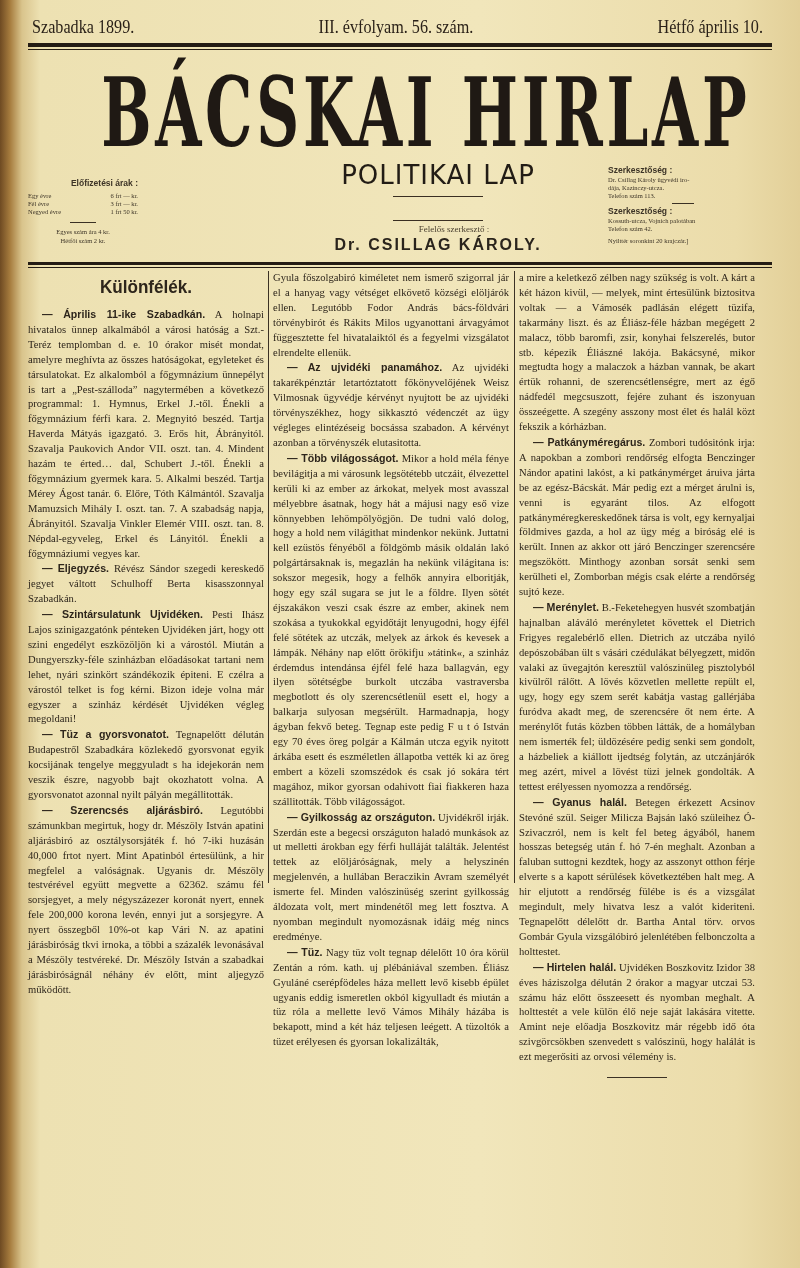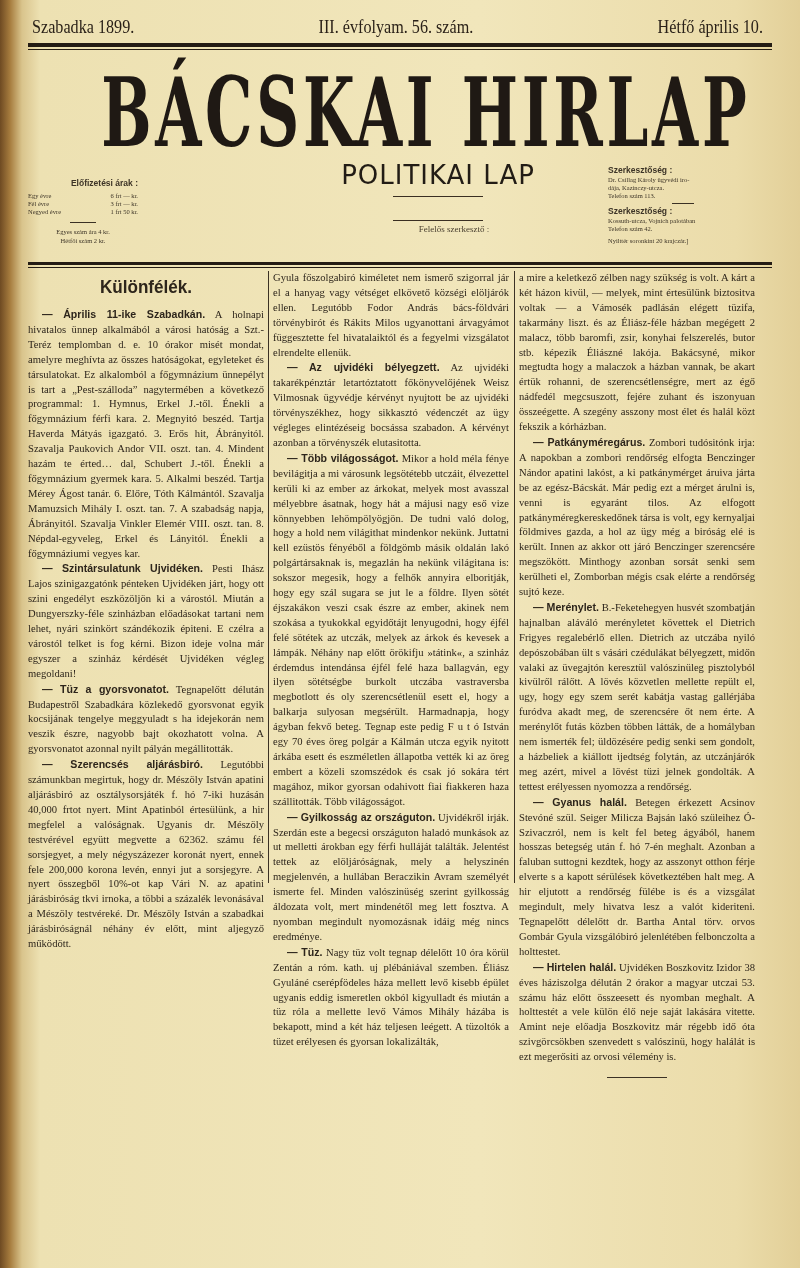--- a/index.html
+++ b/index.html
@@ -100,20 +100,21 @@
     <div class="c">Egyes szám ára 4 kr.</div>
     <div class="c">Hétfői szám 2 kr.</div>
   </div>
 
   <div class="subtitle">POLITIKAI LAP</div>
   <div class="small-rule" style="top:196px; left:365px; width:90px; height:1px;"></div>
 
   <div class="small-rule" style="top:220px; left:365px; width:90px; height:1px;"></div>
 
   <div class="editor-label">Felelős szerkesztő :</div>
+  <div class="editor-name">Dr. CSILLAG KÁROLY.</div>
 
   <div class="office">
     <div class="h">Szerkesztőség :</div>
     <div>Dr. Csillag Károly ügyvédi iro-</div>
     <div>dája, Kazinczy-utcza.</div>
     <div>Telefon szám 113.</div>
     <div style="width:22px;height:1px;background:#3b3124;margin:3px auto 1px auto;"></div>
     <div class="h">Szerkesztőség :</div>
     <div>Kossuth-utcza, Vojnich palotában</div>
     <div>Telefon szám 42.</div>
@@ -123,28 +124,29 @@
   <div class="rule-thick" style="top:262px; height:3px;"></div>
   <div class="rule-thin" style="top:267px;"></div>
 
   <div class="columns">
     <div class="col-divider" style="left:240px; height:612px;"></div>
     <div class="col-divider" style="left:486px; height:612px;"></div>
 
     <div class="col col1">
       <div class="section-title">Különfélék.</div>
       <p><span class="hd">— Április 11-ike Szabadkán.</span> <span>A holnapi hivatalos ünnep alkalmából a városi hatóság a Szt.-Teréz templomban d. e. 10 órakor misét mondat, amelyre meghívta az összes hatóságokat, egyleteket és társulatokat. Ez alkalomból a főgymnázium ünnepélyt is tart a „Pest-szálloda” nagytermében a következő programmal: 1. Hymnus, Erkel J.-től. Énekli a főgymnázium férfi kara. 2. Megnyitó beszéd. Tartja Haverda Mátyás igazgató. 3. Erős hit, Ábrányitól. Szavalja Paukovich Andor VII. oszt. tan. 4. Mindent hazám te érted… dal, Schubert J.-től. Énekli a főgymnázium gyermek kara. 5. Alkalmi beszéd. Tartja Mérey Ágost tanár. 6. Előre, Tóth Kálmántól. Szavalja Mamuzsich Mihály I. oszt. tan. 7. A szabadság napja, Ábrányitól. Szavalja Vinkler Elemér VIII. oszt. tan. 8. Népdal-egyveleg, Erkel és Lányitól. Énekli a főgymnáziumi vegyes kar.</span></p>
+      <p><span class="hd">— Eljegyzés.</span> <span>Révész Sándor szegedi kereskedő jegyet váltott Schulhoff Berta kisasszonnyal Szabadkán.</span></p>
       <p><span class="hd">— Szintársulatunk Ujvidéken.</span> <span>Pesti Ihász Lajos szinigazgatónk pénteken Ujvidéken járt, hogy ott szini engedélyt eszközöljön ki a várostól. Miután a Dungyerszky-féle szinházban előadásokat tartani nem lehet, nyári szinkört szándékozik épiteni. E czélra a várostól telket is fog kérni. Bizon ideje volna már egyszer a szinház kérdését Ujvidéken végleg megoldani!</span></p>
       <p><span class="hd">— Tüz a gyorsvonatot.</span> <span>Tegnapelőtt délután Budapestről Szabadkára közlekedő gyorsvonat egyik kocsijának tengelye meggyuladt s ha idejekorán nem veszik észre, nagyobb bajt okozhatott volna. A gyorsvonatot azonnal nyilt pályán megállitották.</span></p>
       <p><span class="hd">— Szerencsés aljárásbiró.</span> <span>Legutóbbi számunkban megirtuk, hogy dr. Mészöly István apatini aljárásbiró az osztálysorsjáték f. hó 7-iki huzásán 40,000 frtot nyert. Mint Apatinból értesülünk, a hir megfelel a valóságnak. Ugyanis dr. Mészöly testvérével együtt megvette a 62362. számu fél sorsjegyet, a mely négyszázezer koronát nyert, ennek fele 200,000 korona levén, ennyi jut a sorsjegyre. A nyert összegből 10%-ot kap Vári N. az apatini járásbiróság tkvi irnoka, a többi a százalék levonásával a Mészöly testvéreké. Dr. Mészöly István a szabadkai járásbiróságnál néhány év előtt, mint aljegyző működött.</span></p>
     </div>
 
     <div class="col col2">
       <p class="cont"><span>Gyula főszolgabiró kiméletet nem ismerő szigorral jár el a hanyag vagy vétséget elkövető községi elöljárók ellen. Legutóbb Fodor András bács-földvári törvénybirót és Rákits Milos ugyanottani árvagyámot függesztette fel hivatalaiktól és a fegyelmi vizsgálatot elrendelte ellenük.</span></p>
-      <p><span class="hd">— Az ujvidéki bélyegzett.</span> <span>Az ujvidéki takarékpénztár letartóztatott főkönyvelőjének Weisz Vilmosnak ügyvédje kérvényt nyujtott be az ujvidéki törvényszékhez, hogy sikkasztó védenczét az ügy végleges elintézéseig bocsássa szabadon. A kérvényt azonban a törvényszék elutasitotta.</span></p>
+      <p><span class="hd">— Az ujvidéki panamához.</span> <span>Az ujvidéki takarékpénztár letartóztatott főkönyvelőjének Weisz Vilmosnak ügyvédje kérvényt nyujtott be az ujvidéki törvényszékhez, hogy sikkasztó védenczét az ügy végleges elintézéseig bocsássa szabadon. A kérvényt azonban a törvényszék elutasitotta.</span></p>
       <p><span class="hd">— Több világosságot.</span> <span>Mikor a hold méla fénye bevilágitja a mi városunk legsötétebb utczáit, élvezettel kerüli ki az ember az árkokat, melyek most avasszal mélyebbre ásatnak, hogy hát a májusi nagy eső vize könnyebben lehömpölyögjön. De tudni való dolog, hogy a hold nem világithat mindenkor nekünk. Juttatni kell ezüstös fényéből a földgömb másik oldalán lakó polgártársaknak is, megazlán ha nekünk világitana is: sokszor megesik, hogy a felhők annyira elboritják, hogy egy szál sugara se jut le a földre. Ilyen sötét éjszakákon veszi csak észre az ember, akinek nem szokása a tyukokkal egyidőtájt lenyugodni, hogy éjfél felé sötétek az utczák, melyek az árkok és kevesek a lámpák. Néhány nap előtt örökifju »tátink«, a szinház érdemdus intendánsa éjfél felé haza ballagván, egy ilyen sötétségbe burkolt utczába vastraversba megbotlott és oly szerencsétlenül esett el, hogy a balkarja sulyosan megsérült. Harmadnapja, hogy ágyban fekvő beteg. Tegnap este pedig F u t ó István egy 70 éves öreg polgár a Kálmán utcza egyik nyitott árkába esett és eszméletlen állapotba vették ki az öreg embert a közeli szomszédok és csak jó sokára tért magához, mikor gyorsan odahivott fiai fiakkeren haza szállitották. Több világosságot.</span></p>
       <p><span class="hd">— Gyilkosság az országuton.</span> <span>Ujvidékről irják. Szerdán este a begecsi országuton haladó munkások az ut melletti árokban egy férfi hulláját találták. Jelentést tettek az elöljáróságnak, mely a helyszinén megjelenvén, a hullában Beraczikin Avram személyét ismerte fel. Minden valószinüség szerint gyilkosság áldozata volt, mert mindenétől meg lett fosztva. A nyomban megindult nyomozásnak idáig még nincs eredménye.</span></p>
       <p><span class="hd">— Tüz.</span> <span>Nagy tüz volt tegnap délelőtt 10 óra körül Zentán a róm. kath. uj plébániával szemben. Éliász Gyuláné cserépfödeles háza mellett levő kisebb épület ugyanis eddig ismeretlen okból kigyulladt és miután a tüz róla a mellette levő Vámos Mihály házába is bekapott, mind a két ház teljesen leégett. A tüzoltók a tüzet erélyesen és gyorsan lokalizálták,</span></p>
     </div>
 
     <div class="col col3">
       <p class="cont"><span>a mire a keletkező zélben nagy szükség is volt. A kárt a két házon kivül, — melyek, mint értesülünk biztositva voltak — a Vámosék padlásán elégett tüzifa, takarmány liszt. és az Éliász-féle házban megégett 2 malacz, több baromfi, zsir, konyhai felszerelés, butor stb. képezik Éliászné lakója. Bakácsyné, mikor megtudta hogy a malaczok a házban vannak, be akart értük rohanni, de szerencsétlenségre, mert az égő nádfedél megcsuszott, fejére zuhant és iszonyuan összeégette. A szegény asszony most élet és halál közt fekszik a kórházban.</span></p>
       <p><span class="hd">— Patkányméregárus.</span> <span>Zombori tudósitónk irja: A napokban a zombori rendőrség elfogta Benczinger Nándor apatini lakóst, a ki patkánymérget áruiva járta be az egész-Bácskát. Már pedig ezt a mérget árulni is, venni is egyaránt tilos. Az elfogott patkányméregkereskedőnek társa is volt, egy kernyaljai földmives gazda, a hol az ügy még a biróság elé is került. Innen az akkor ott járó Benczinger szerencsére megszökött. Minthogy azonban sorsát senki sem kerülheti el, Zomborban mégis csak elérte a rendőrség sujtó keze.</span></p>
       <p><span class="hd">— Merénylet.</span> <span>B.-Feketehegyen husvét szombatján hajnalban aláváló merényletet követtek el Dietrich Frigyes regalebérlő ellen. Dietrich az utczába nyiló depószobában ült s vásári czédulákat bélyegzett, midőn valaki az üvegajtón keresztül valószinüleg pisztolyból kivülről rálőtt. A lövés közvetlen mellette repült el, ugy, hogy egy szem serét kabátja vastag gallérjába furódva akadt meg, de szerencsére őt nem érte. A merénylőt futás közben többen látták, de a homályban nem ismerték fel; üldözésére pedig senki sem gondolt, a házbeliek a kiállott ijedtség folytán, az utczánjárók meg azért, mivel a lövést tüzi jelnek gondolták. A tettest erélyessen nyomozza a rendőrség.</span></p>
       <p><span class="hd">— Gyanus halál.</span> <span>Betegen érkezett Acsinov Stevóné szül. Seiger Milicza Bajsán lakó szüleihez Ó-Szivaczról, nem is kelt fel beteg ágyából, hanem hosszas betegség után f. hó 7-én meghalt. Azonban a faluban suttogni kezdtek, hogy az asszonyt otthon férje elverte s a kapott sérülések következtében halt meg. A hir eljutott a rendőrség fülébe is és a vizsgálat megindult, mely hivatva lesz a valót kideriteni. Tegnapelőtt délelőtt dr. Bartha Antal törv. orvos Gombár Gyula vizsgálóbiró jelenlétében felbonczolta a holttestet.</span></p>

